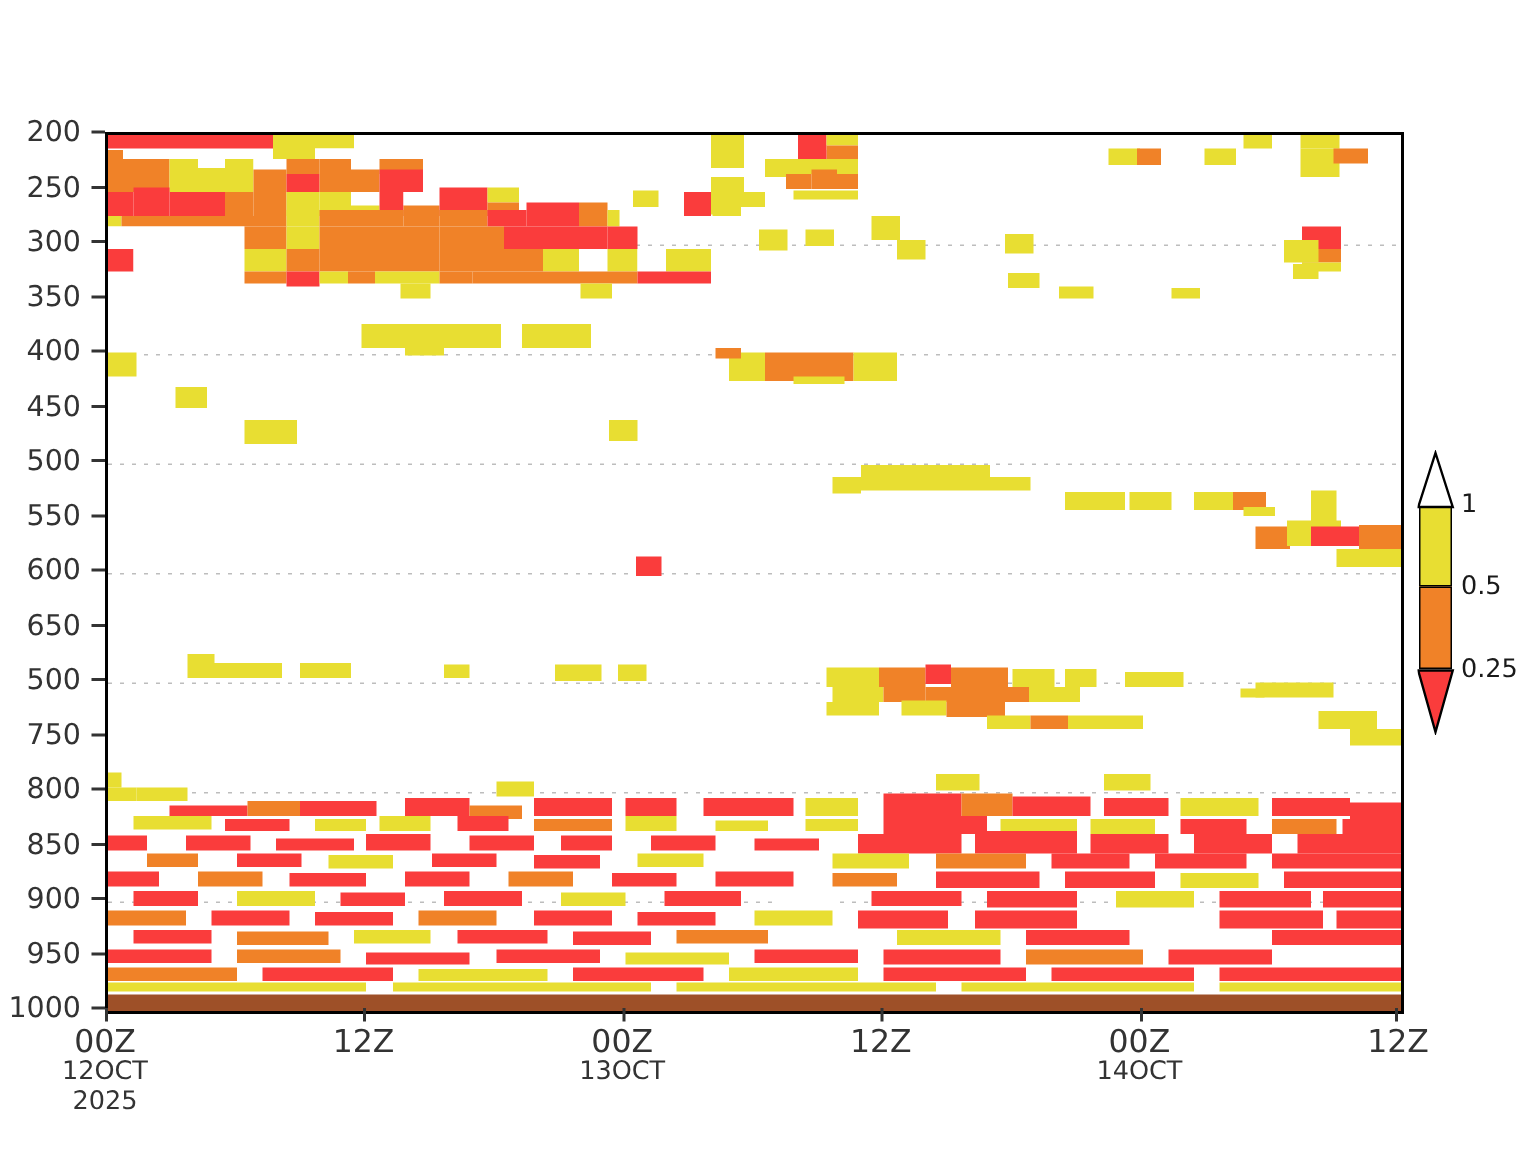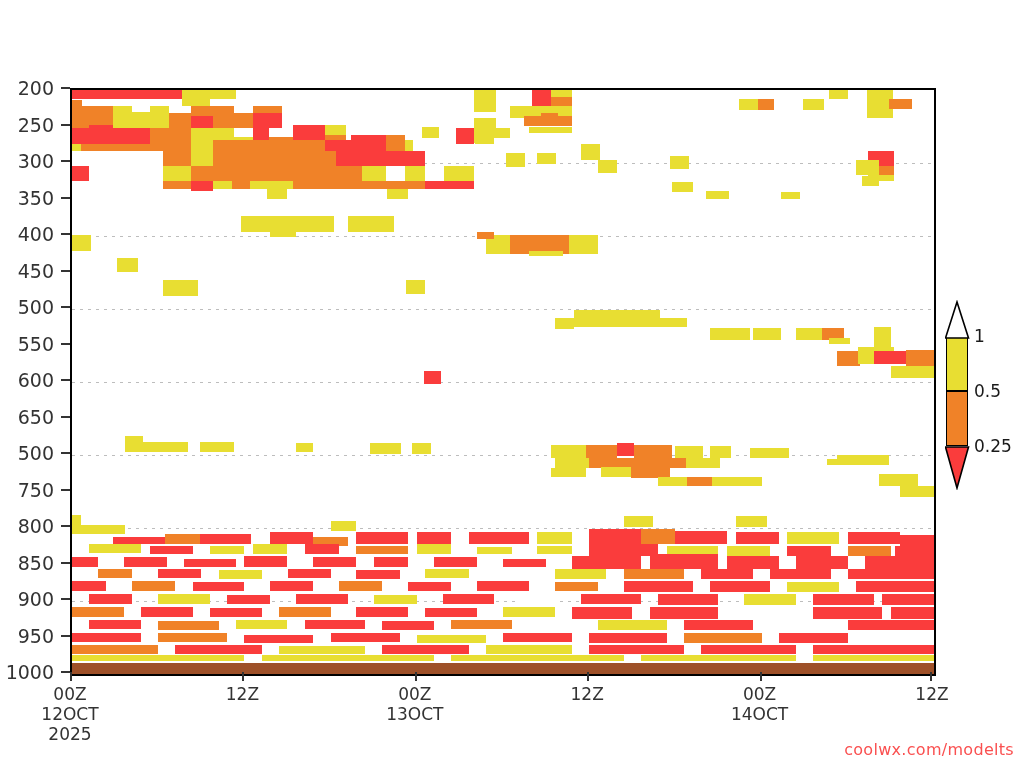--- a/index.html
+++ b/index.html
@@ -36,21 +36,21 @@
   .ytick-label{
     position:absolute;right:16px;transform:translateY(-50%);
     font-size:19px;color:#333;white-space:nowrap;text-align:right;
   }
   .ytick-mark{position:absolute;right:0;width:9px;height:2px;background:#333;transform:translateY(-50%);}
 
   
   #x-axis-labels{position:absolute;left:70px;top:672px;width:862px;height:80px;}
   .xtick-mark{position:absolute;top:0;width:2px;height:9px;background:#333;}
   .xtick-block{position:absolute;top:12px;transform:translateX(-50%);text-align:center;white-space:nowrap;}
-  .xtick-block .l1{font-size:17px;color:#333;line-height:20px;}
+  .xtick-block .l1{font-size:21px;color:#333;line-height:20px;}
   .xtick-block .l2{font-size:17px;color:#333;line-height:20px;}
   .xtick-block .l3{font-size:17px;color:#333;line-height:20px;}
 
   #x-axis-title{
     position:absolute;left:0;top:731px;width:760px;text-align:center;
     font-size:25px;color:#000;letter-spacing:.5px;
   }
   #watermark{
     position:absolute;right:10px;top:740px;font-size:16px;color:#fa5050;
     letter-spacing:.3px;
@@ -469,21 +469,20 @@
       <div class="xtick-block" style="left: 689.6px;">
         <div class="l1">00Z</div>
         <div class="l2">14OCT</div>
       </div>
       <div class="xtick-mark" style="left: 860px;"></div>
       <div class="xtick-block" style="left: 862px;">
         <div class="l1">12Z</div>
       </div>
     </div>
 
-  <div id="watermark">coolwx.com/modelts</div>
 
   <div id="colorbar">
     <div id="cb-body">
         <div class="cb-seg" style="top: 0px; height: 55px; background: rgb(232, 222, 50);"></div>
         <div class="cb-seg" style="top: 55px; height: 55px; background: rgb(240, 130, 40);"></div>
       </div>
   <svg width="30" height="40" style="position: absolute; left: 7px; top: 0px;">
         <polygon points="12,2 23.5,38 0.5,38" fill="#ffffff" stroke="#000" stroke-width="1.6"></polygon>
       </svg>
       <svg width="30" height="44" style="position: absolute; left: 7px; top: 146px;">

